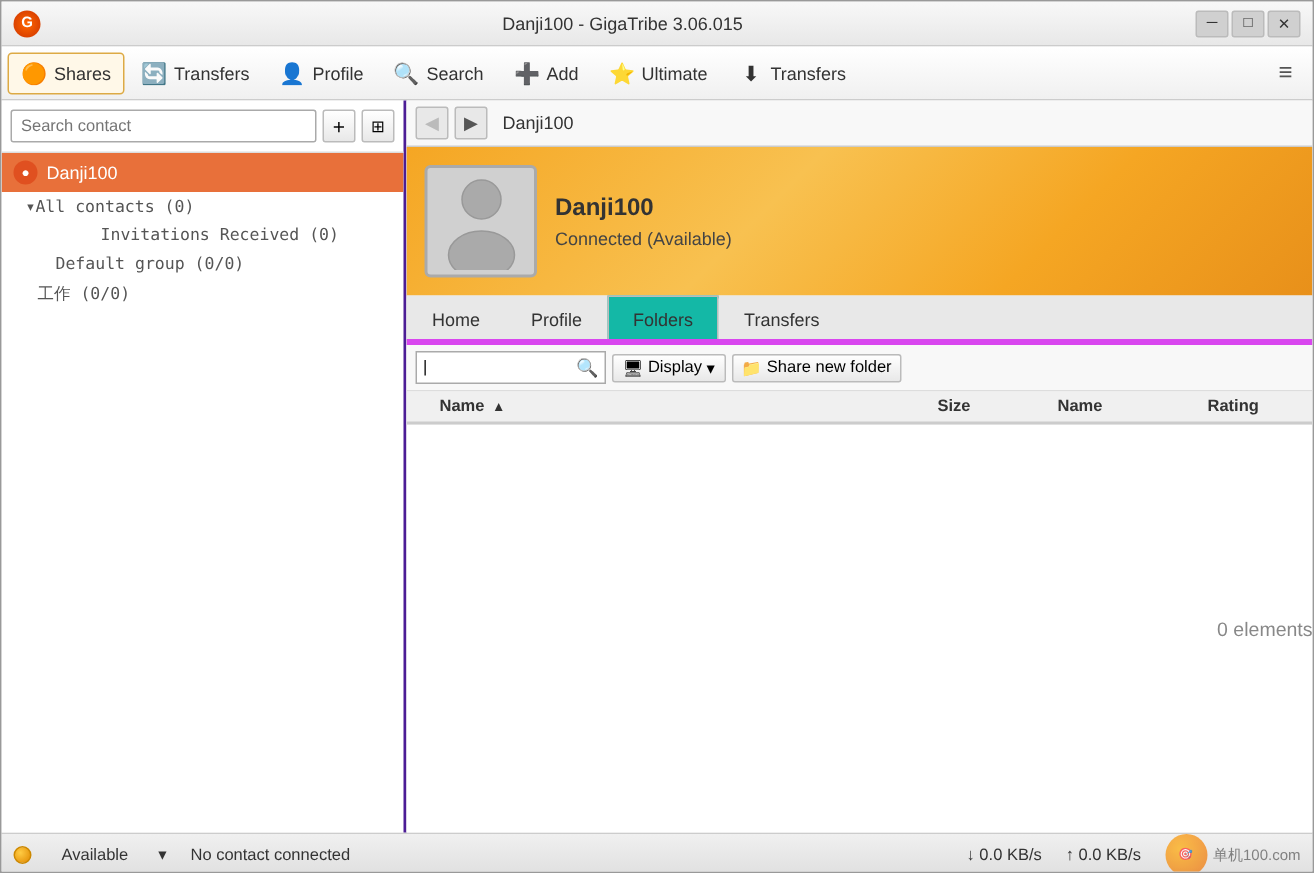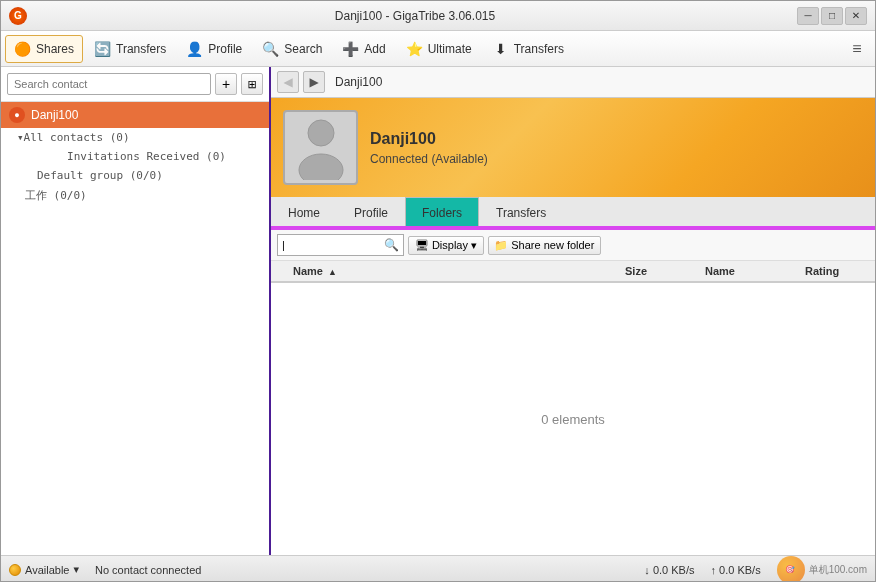--- a/index.html
+++ b/index.html
@@ -363,41 +363,41 @@
     .col-name { flex: 1; }
     .col-size { width: 80px; }
     .col-type { width: 80px; }
     .col-rating { width: 60px; margin-left: 20px; }
 
     .table-body {
       flex: 1;
       overflow-y: auto;
       display: flex;
       align-items: center;
-      justify-content: center;
+      justify-content: flex-end;
       color: #888;
       font-size: 13px;
     }
 
     
     #status-bar {
       height: 28px;
       background: linear-gradient(to bottom, #f0f0f0, #e0e0e0);
       border-top: 1px solid #ccc;
       display: flex;
       align-items: center;
       padding: 0 8px;
       gap: 16px;
       font-size: 11px;
       color: #333;
     }
     .status-item {
       display: flex;
       align-items: center;
-      gap: 4px;
+      gap: 20px;
     }
     .status-dot {
       width: 12px;
       height: 12px;
       border-radius: 50%;
       background: radial-gradient(circle at 35% 35%, #ffcc44, #e08800);
       border: 1px solid #cc8800;
     }
     .status-spacer { flex: 1; }
     .watermark {

